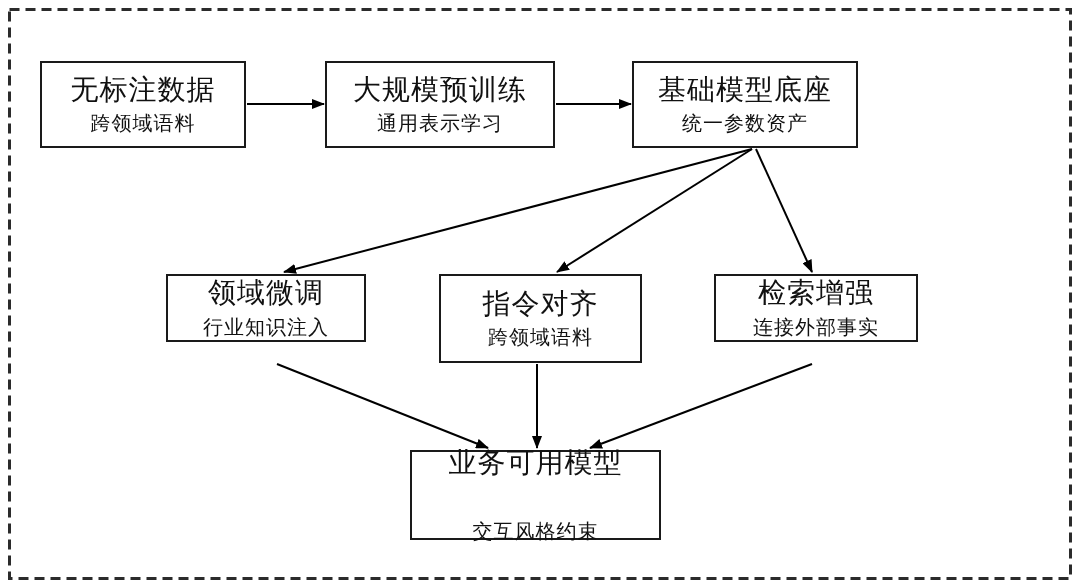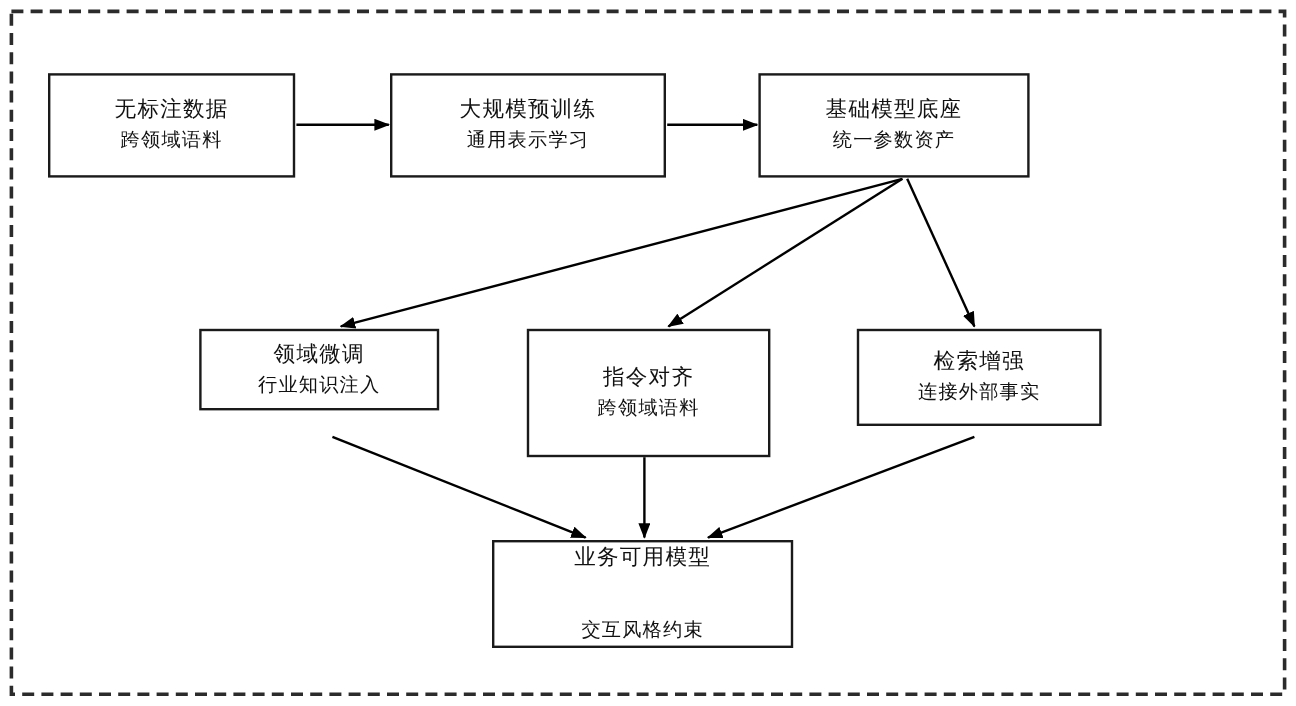--- a/index.html
+++ b/index.html
@@ -28,38 +28,38 @@
     border: 2px solid #1a1a1a;
     background: #ffffff;
     display: flex;
     flex-direction: column;
     align-items: center;
     justify-content: center;
     gap: 7px;
     text-align: center;
   }
   .node-title {
-    font-size: 18px;
+    font-size: 28px;
     line-height: 1.1;
     color: #111111;
     letter-spacing: 1px;
   }
   .node-subtitle {
-    font-size: 16px;
+    font-size: 20px;
     line-height: 1.1;
     color: #111111;
     letter-spacing: 1px;
   }
   
   #node-unlabeled-data   { left: 40px;  top: 61px;  width: 206px; height: 87px; }
   #node-pretraining      { left: 325px; top: 61px;  width: 230px; height: 87px; }
   #node-foundation-model { left: 632px; top: 61px;  width: 226px; height: 87px; }
   #node-domain-finetune  { left: 166px; top: 274px; width: 200px; height: 68px; }
-  #node-instruction-align{ left: 439px; top: 274px; width: 203px; height: 107px; }
-  #node-retrieval-augment{ left: 714px; top: 274px; width: 204px; height: 81px; }
+  #node-instruction-align{ left: 439px; top: 274px; width: 203px; height: 89px; }
+  #node-retrieval-augment{ left: 714px; top: 274px; width: 204px; height: 68px; }
   #node-business-model   { left: 410px; top: 450px; width: 251px; height: 90px; gap: 42px; }
 </style>
 </head>
 <body>
 
 <div class="canvas">
 
   <svg class="edges-layer" width="1080" height="588" viewBox="0 0 1080 588" xmlns="http://www.w3.org/2000/svg">
     <defs>
       <marker id="arrowhead" markerWidth="13" markerHeight="10" refX="12" refY="5" orient="auto" markerUnits="userSpaceOnUse">

